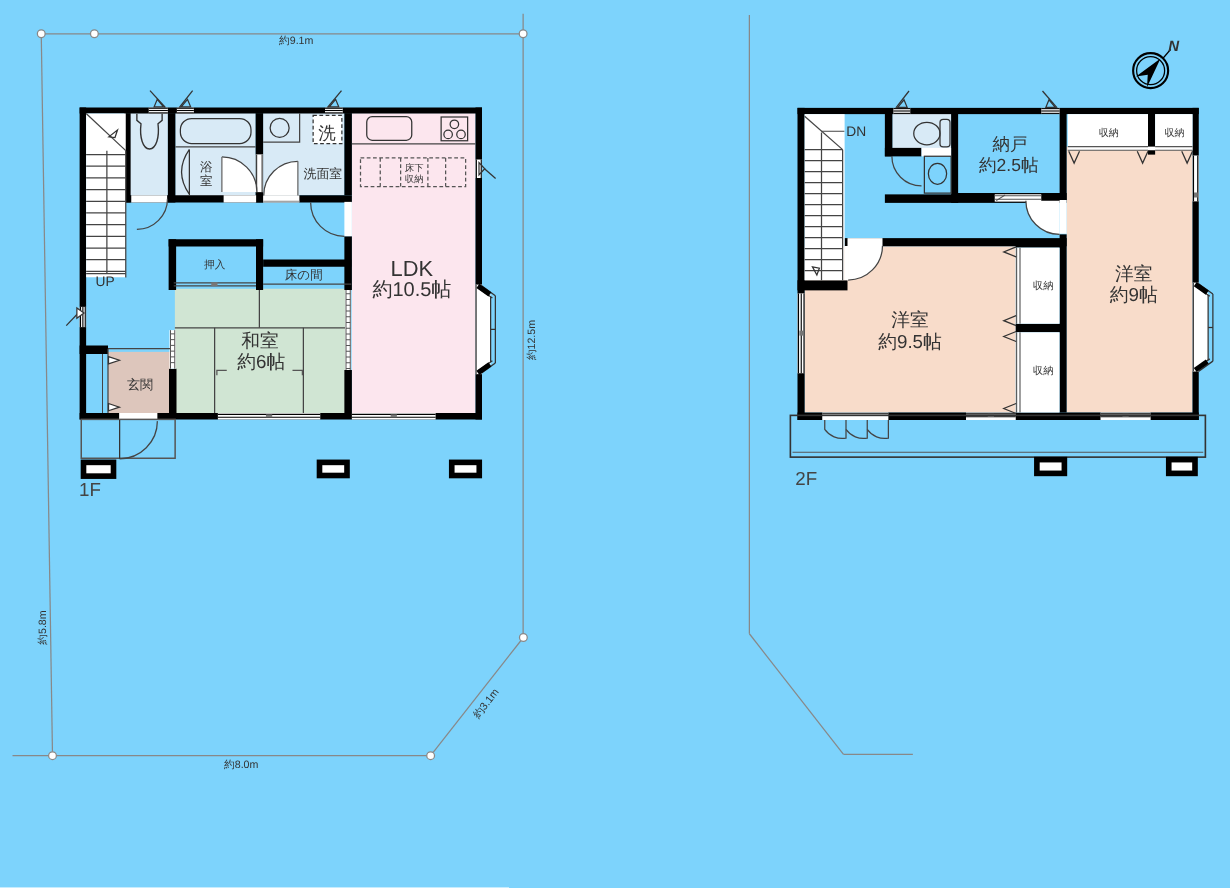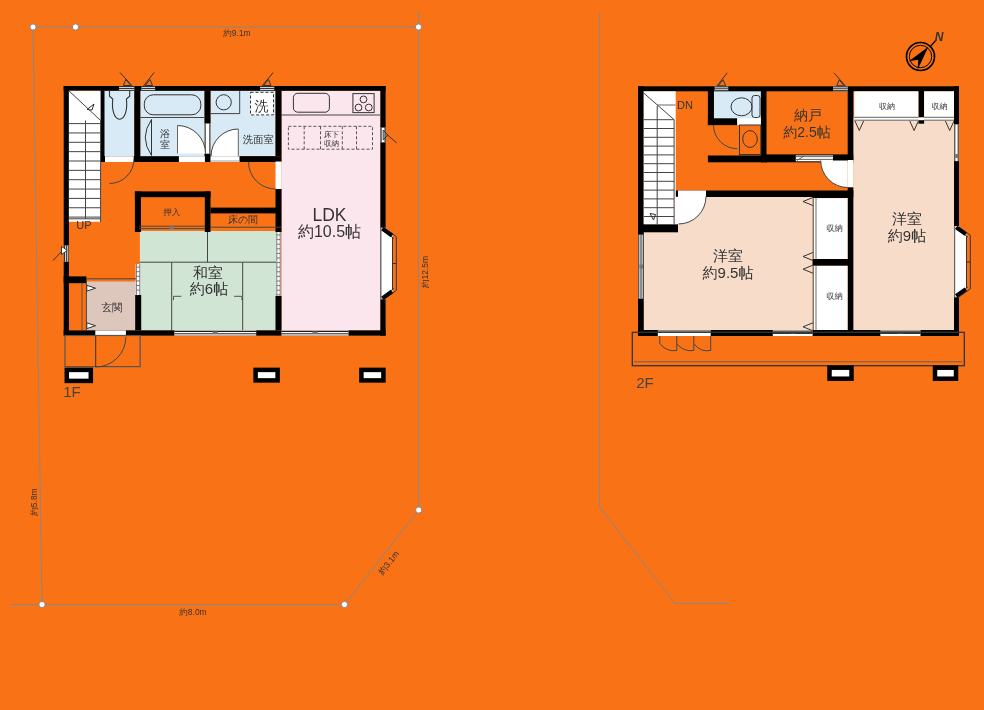--- a/index.html
+++ b/index.html
@@ -1,16 +1,16 @@
 <!DOCTYPE html>
 <html><head>
 <meta charset="utf-8">
 <style>
 html,body{margin:0;padding:0;background:#fff;}
-#page{position:relative;width:984px;height:710px;overflow:hidden;background:#f97316;
+#page{position:relative;width:984px;height:710px;overflow:hidden;background:#7dd3fc;
 font-family:"Liberation Sans",sans-serif;}
 svg text{font-family:"Liberation Sans",sans-serif;}
 </style>
 </head>
 <body>
 <div id="page">
 <svg width="984" height="710" viewBox="0 0 984 710" xmlns="http://www.w3.org/2000/svg">
 
 <g>
 <line x1="33" y1="27" x2="418.5" y2="27" stroke="#888" stroke-width="1"></line>

